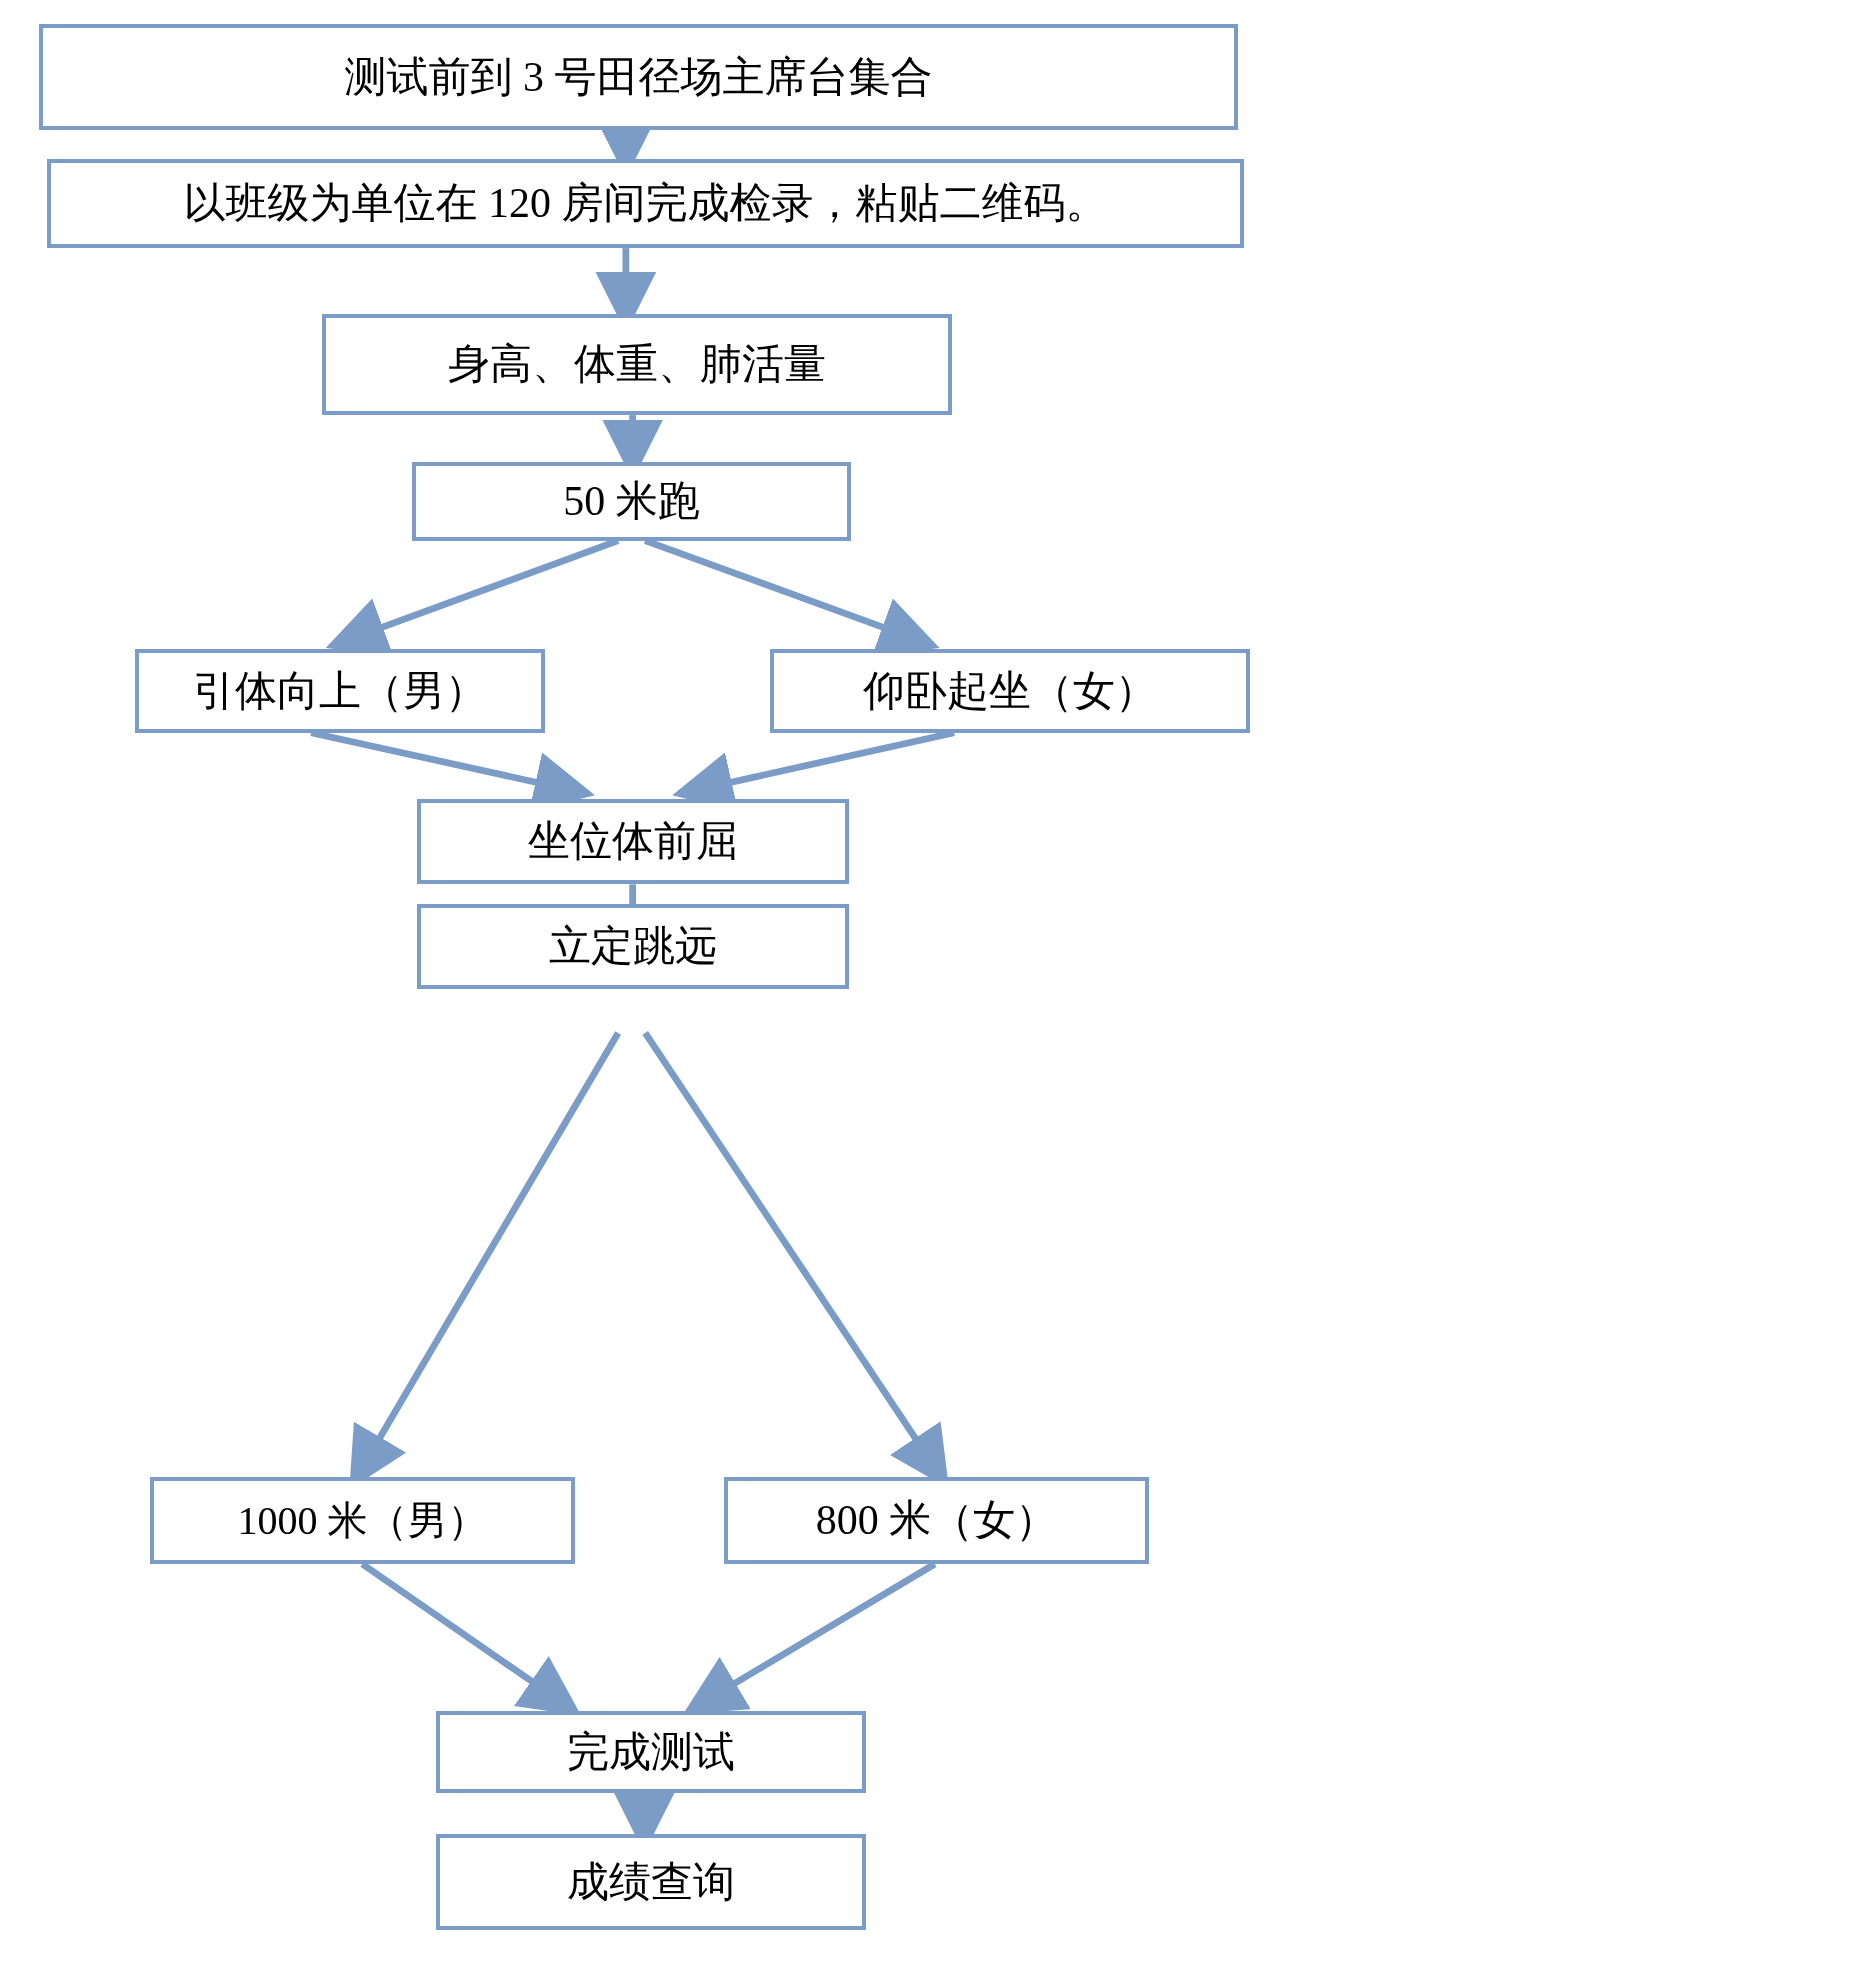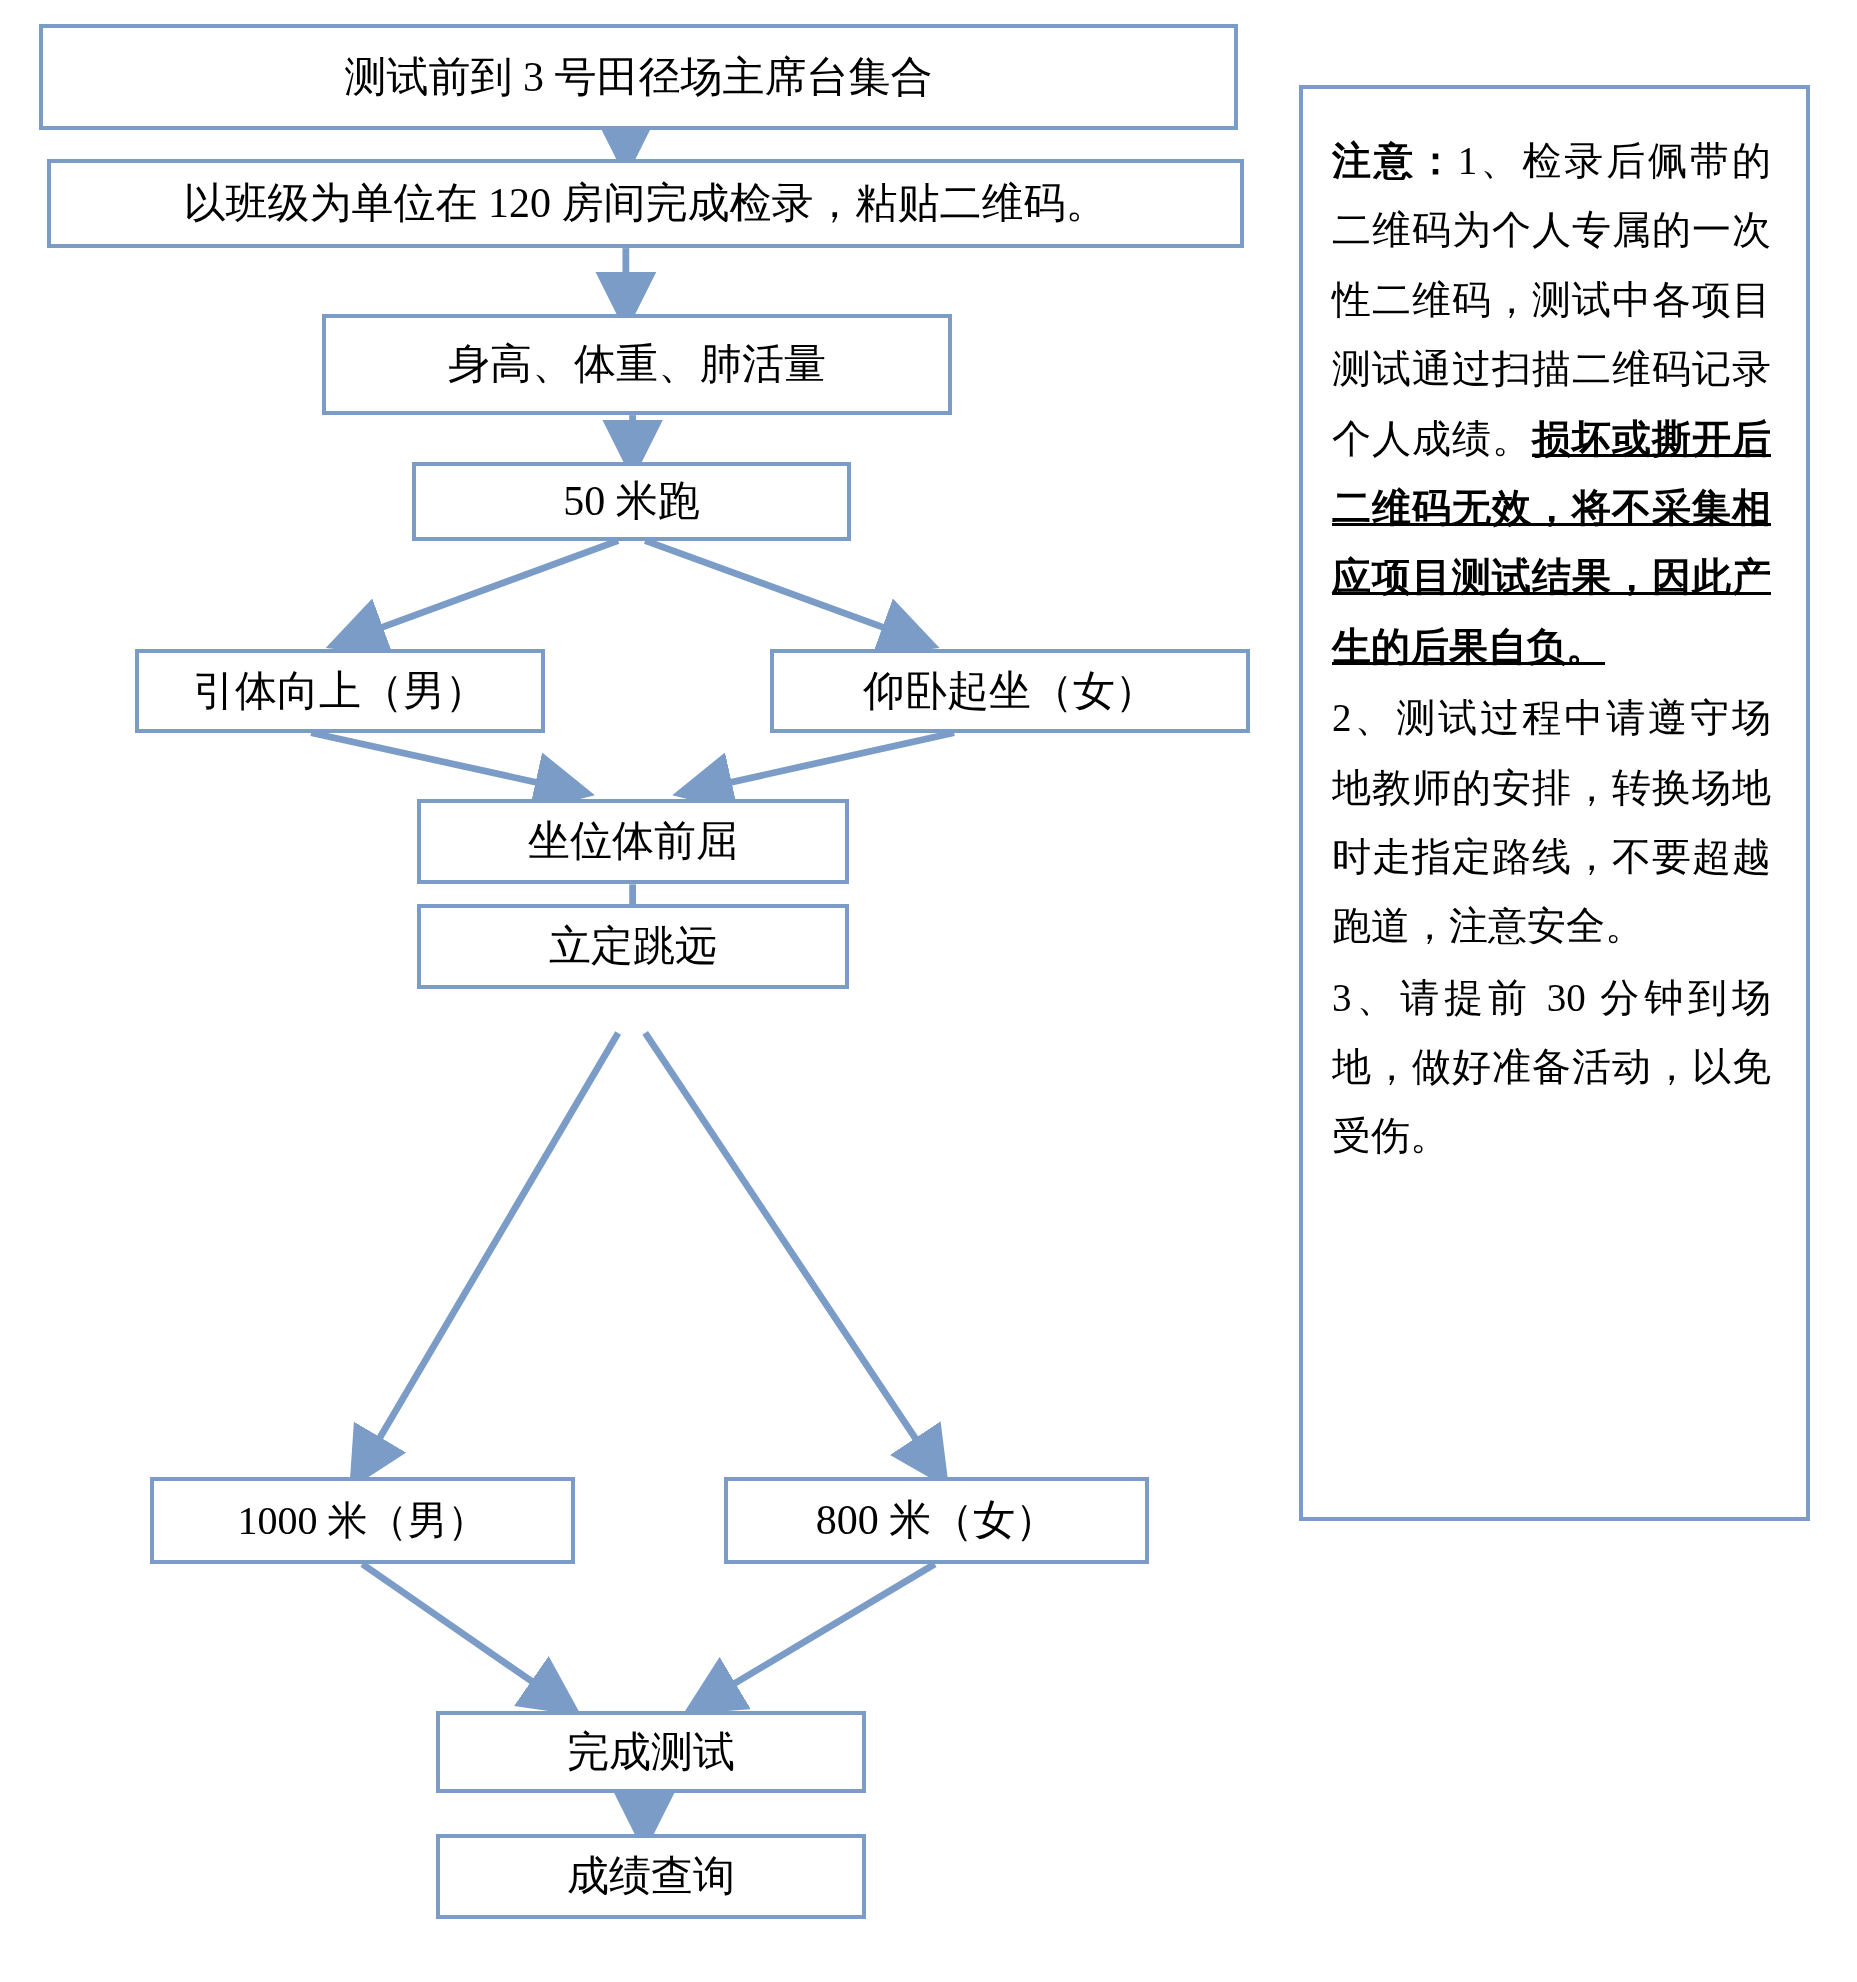--- a/index.html
+++ b/index.html
@@ -36,21 +36,21 @@
   #box-checkin    {left:41px;  top:159px;  width:1197px; height:89px;  font-size:42px;margin-left:6px;}
   #box-body       {left:322px; top:314px;  width:630px;  height:101px; font-size:42px;}
   #box-run50      {left:412px; top:462px;  width:439px;  height:79px;  font-size:42px;}
   #box-pullup     {left:106px; top:649px;  width:410px;  height:84px;  font-size:42px;margin-left:29px;}
   #box-situp      {left:770px; top:649px;  width:480px;  height:84px;  font-size:42px;}
   #box-sitreach   {left:417px; top:799px;  width:432px;  height:85px;  font-size:42px;}
   #box-longjump   {left:417px; top:904px;  width:432px;  height:85px;  font-size:42px;}
   #box-run1000    {left:150px; top:1477px; width:425px;  height:87px;  font-size:40px;}
   #box-run800     {left:724px; top:1477px; width:425px;  height:87px;  font-size:42px;}
   #box-finish     {left:436px; top:1711px; width:430px;  height:82px;  font-size:42px;}
-  #box-query      {left:436px; top:1834px; width:430px;  height:85px;  font-size:42px;}
+  #box-query      {left:436px; top:1834px; width:430px;  height:96px;  font-size:42px;}
 
   
   #notes-panel{
     position:absolute;
     left:1299px; top:85px;
     width:511px; height:1436px;
     box-sizing:border-box;
     border:4.8px solid #7b9cc6;
     background:#ffffff;
     padding:37px 35px 19.3px 29px;
@@ -158,20 +158,15 @@
   </div>
 
   <div class="fbox" id="box-finish">
     <span>完成测试</span>
   </div>
 
   <div class="fbox" id="box-query">
     <span>成绩查询</span>
   </div>
 
-  <div id="notes-panel">
-    <p class="note-para"><span class="note-lead">注意：</span><span>1、检录后佩带的二维码为个人专属的一次性二维码，测试中各项目测试通过扫描二维码记录个人成绩。</span><span class="note-em">损坏或撕开后二维码无效，将不采集相应项目测试结果，因此产生的后果自负。</span></p>
-    <p class="note-para">2、测试过程中请遵守场地教师的安排，转换场地时走指定路线，不要超越跑道，注意安全。</p>
-    <p class="note-para">3、请提前 30 分钟到场地，做好准备活动，以免受伤。</p>
-  </div>
 
 </div>
 
 
 </body></html>

